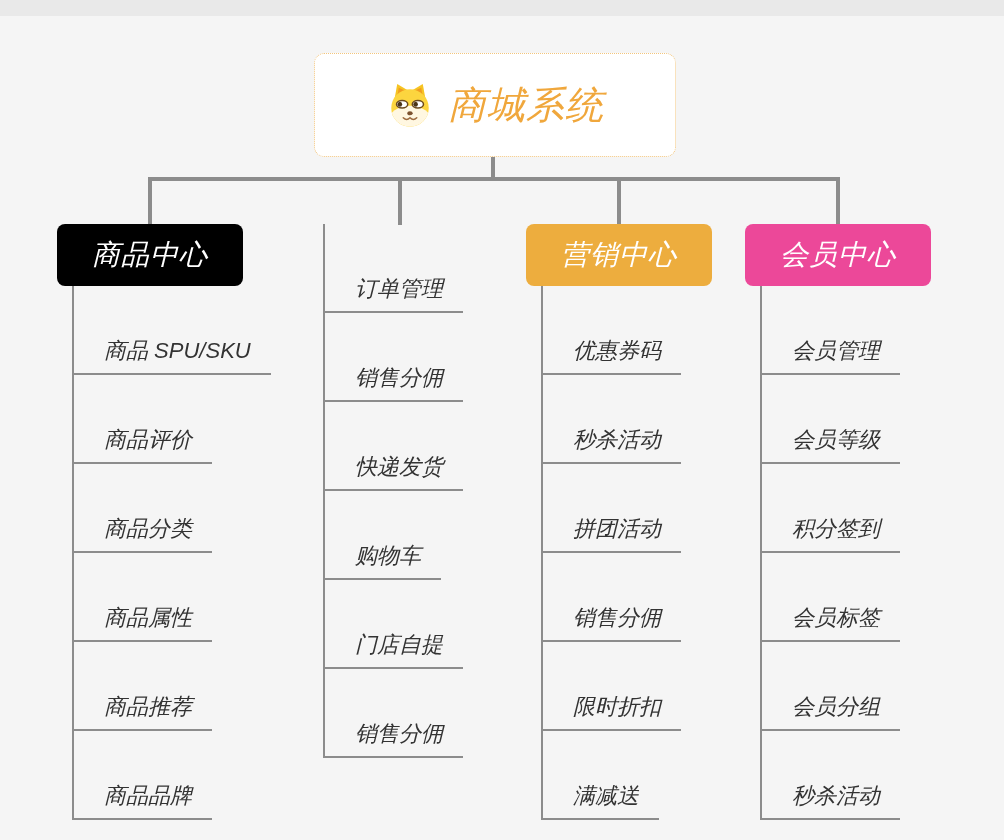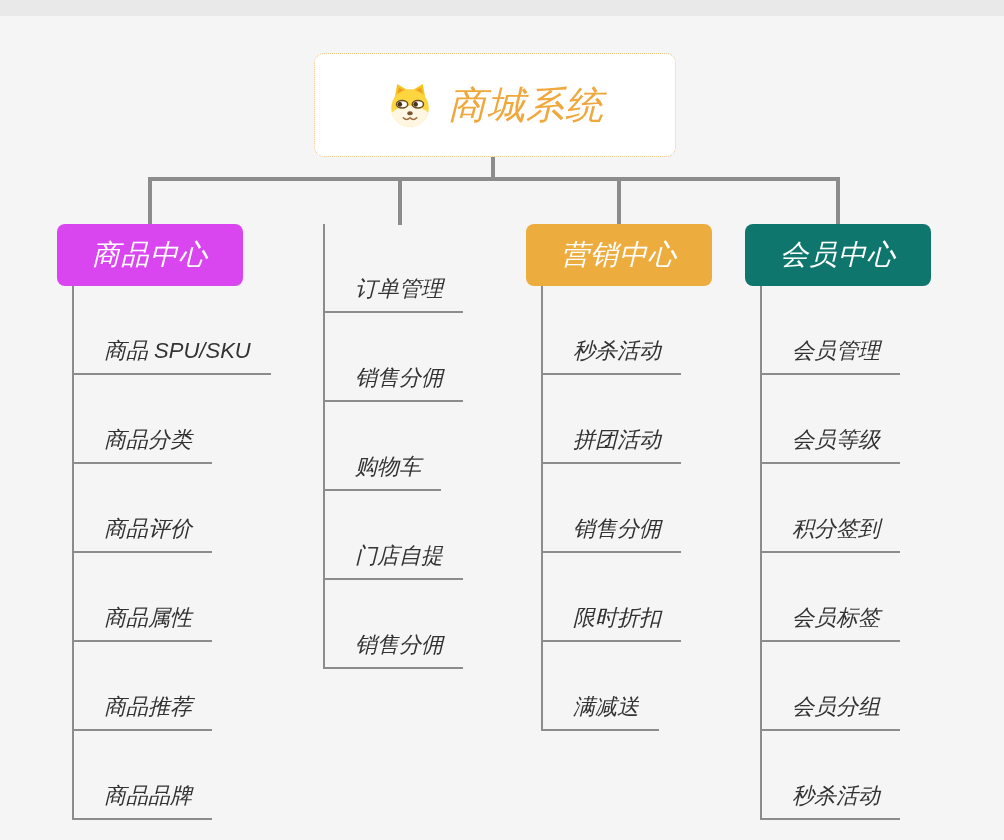--- a/index.html
+++ b/index.html
@@ -118,54 +118,56 @@
   </div>
 
   <div class="conn conn-root-drop"></div>
   <div class="conn conn-bus"></div>
   <div class="conn conn-drop conn-drop-1"></div>
   <div class="conn conn-drop conn-drop-2"></div>
   <div class="conn conn-drop conn-drop-3"></div>
   <div class="conn conn-drop conn-drop-4"></div>
 
   <div class="branch-column branch-col-1">
-    <div class="branch-header" style="background: #d946ef;">商品中心</div>
+    <div class="branch-header" style="background: #000000;">商品中心</div>
     <div class="children">
       <div class="child-node">商品 SPU/SKU</div>
+      <div class="child-node">商品评价</div>
       <div class="child-node">商品分类</div>
-      <div class="child-node">商品评价</div>
       <div class="child-node">商品属性</div>
       <div class="child-node">商品推荐</div>
       <div class="child-node">商品品牌</div>
     </div>
   </div>
 
   <div class="branch-column branch-col-2">
     <div class="children">
       <div class="child-node">订单管理</div>
       <div class="child-node">销售分佣</div>
+      <div class="child-node">快递发货</div>
       <div class="child-node">购物车</div>
       <div class="child-node">门店自提</div>
       <div class="child-node">销售分佣</div>
     </div>
   </div>
 
   <div class="branch-column branch-col-3">
     <div class="branch-header" style="background: rgb(237, 173, 62);">营销中心</div>
     <div class="children">
+      <div class="child-node">优惠券码</div>
       <div class="child-node">秒杀活动</div>
       <div class="child-node">拼团活动</div>
       <div class="child-node">销售分佣</div>
       <div class="child-node">限时折扣</div>
       <div class="child-node">满减送</div>
     </div>
   </div>
 
   <div class="branch-column branch-col-4">
-    <div class="branch-header" style="background: #0f766e; text-align: center;">会员中心</div>
+    <div class="branch-header" style="background: #ec4899; text-align: center;">会员中心</div>
     <div class="children">
       <div class="child-node">会员管理</div>
       <div class="child-node">会员等级</div>
       <div class="child-node">积分签到</div>
       <div class="child-node">会员标签</div>
       <div class="child-node">会员分组</div>
       <div class="child-node">秒杀活动</div>
     </div>
   </div>
 

